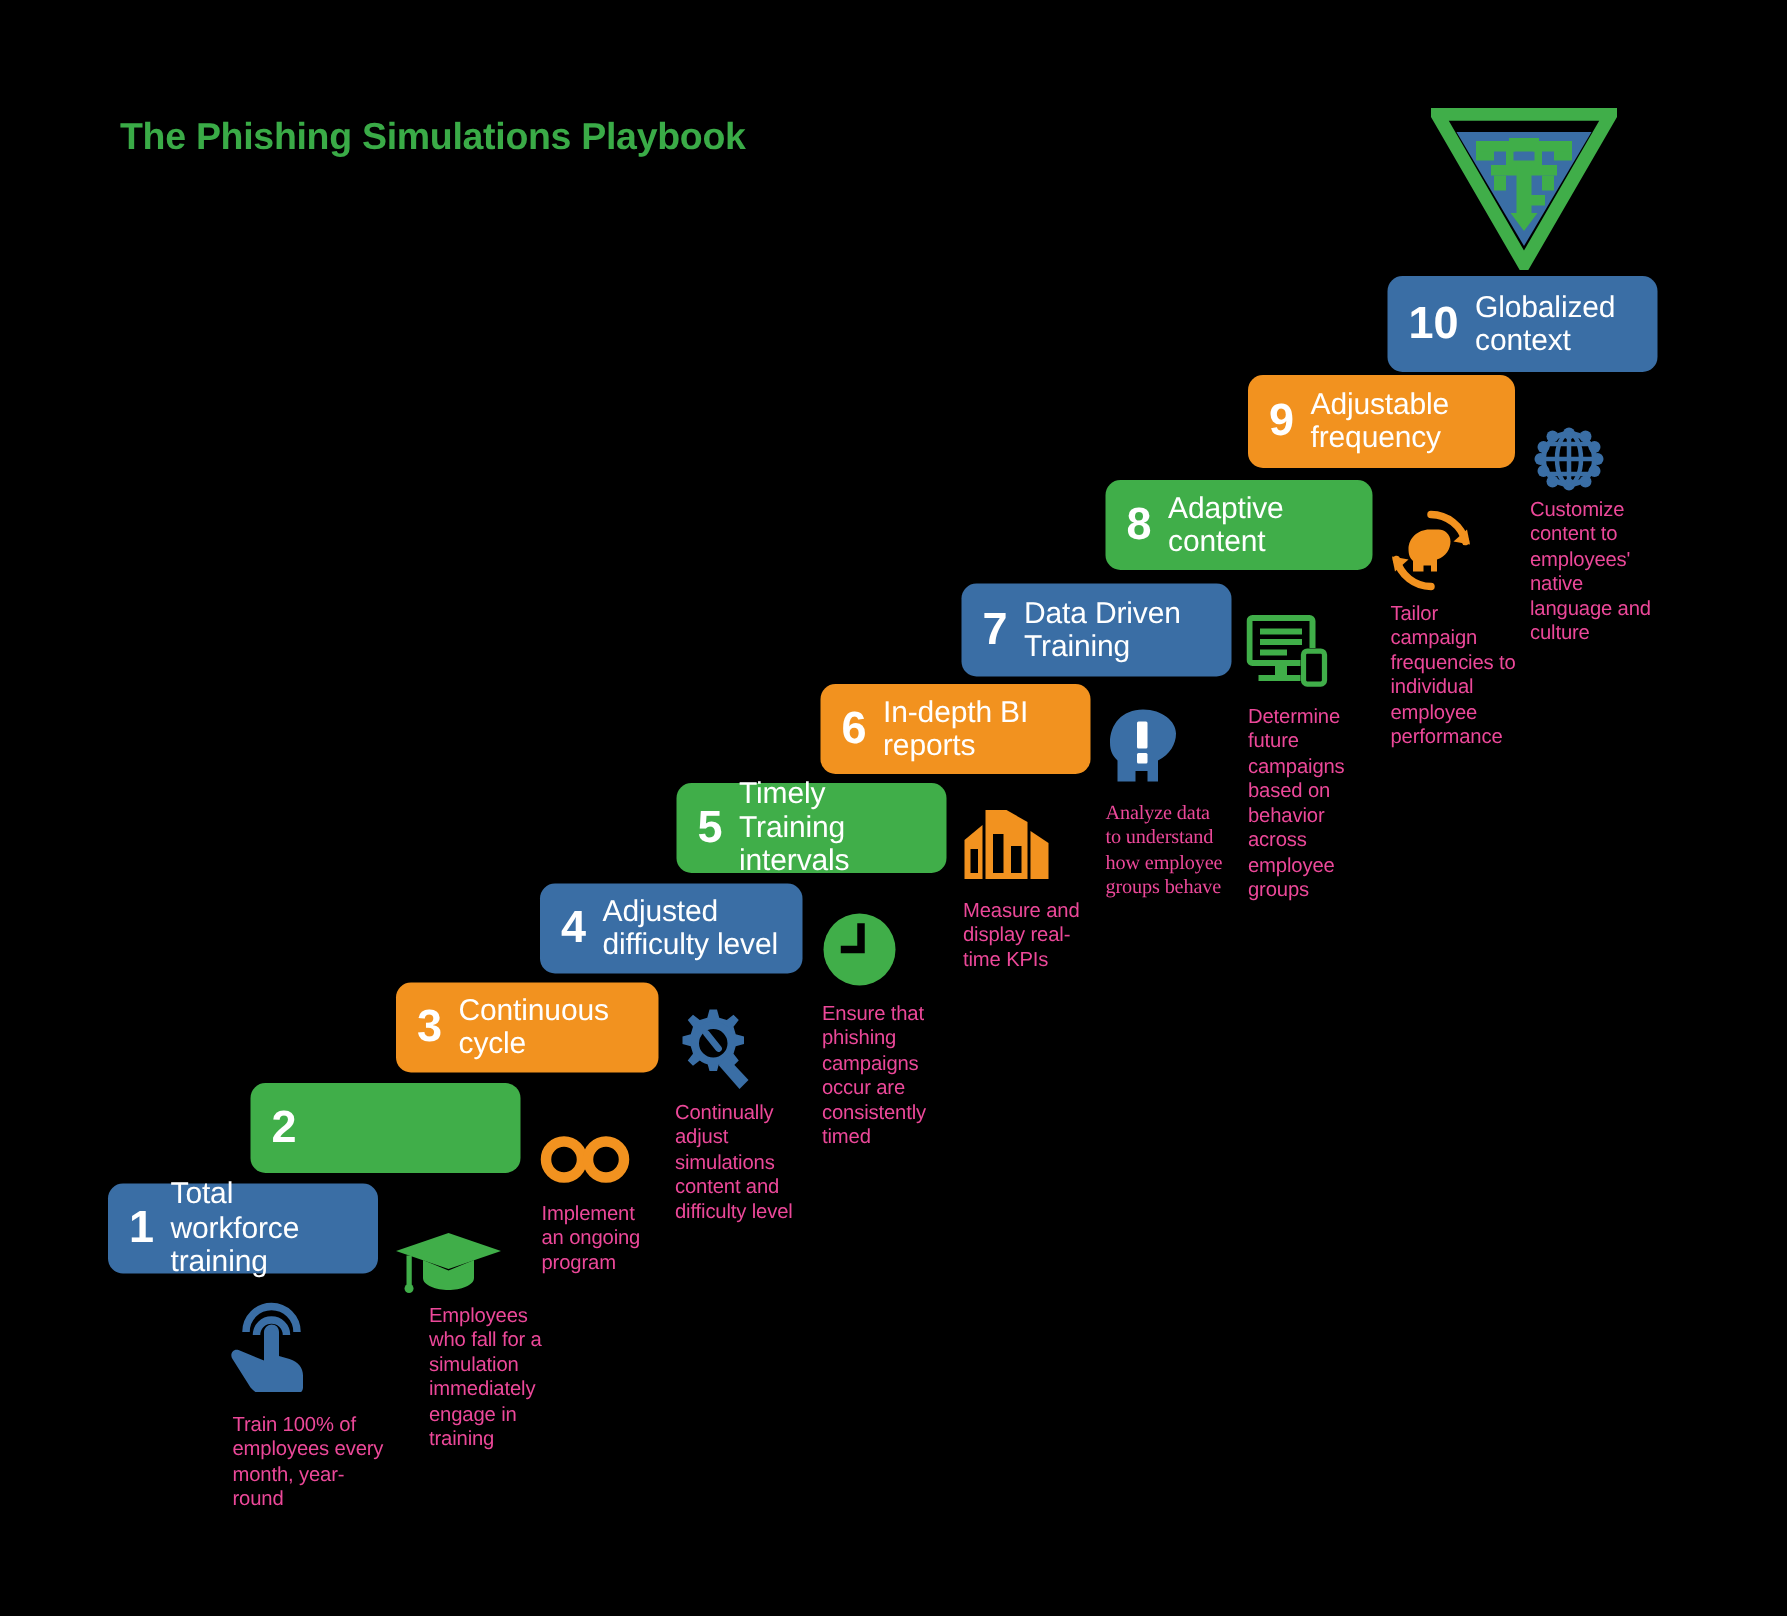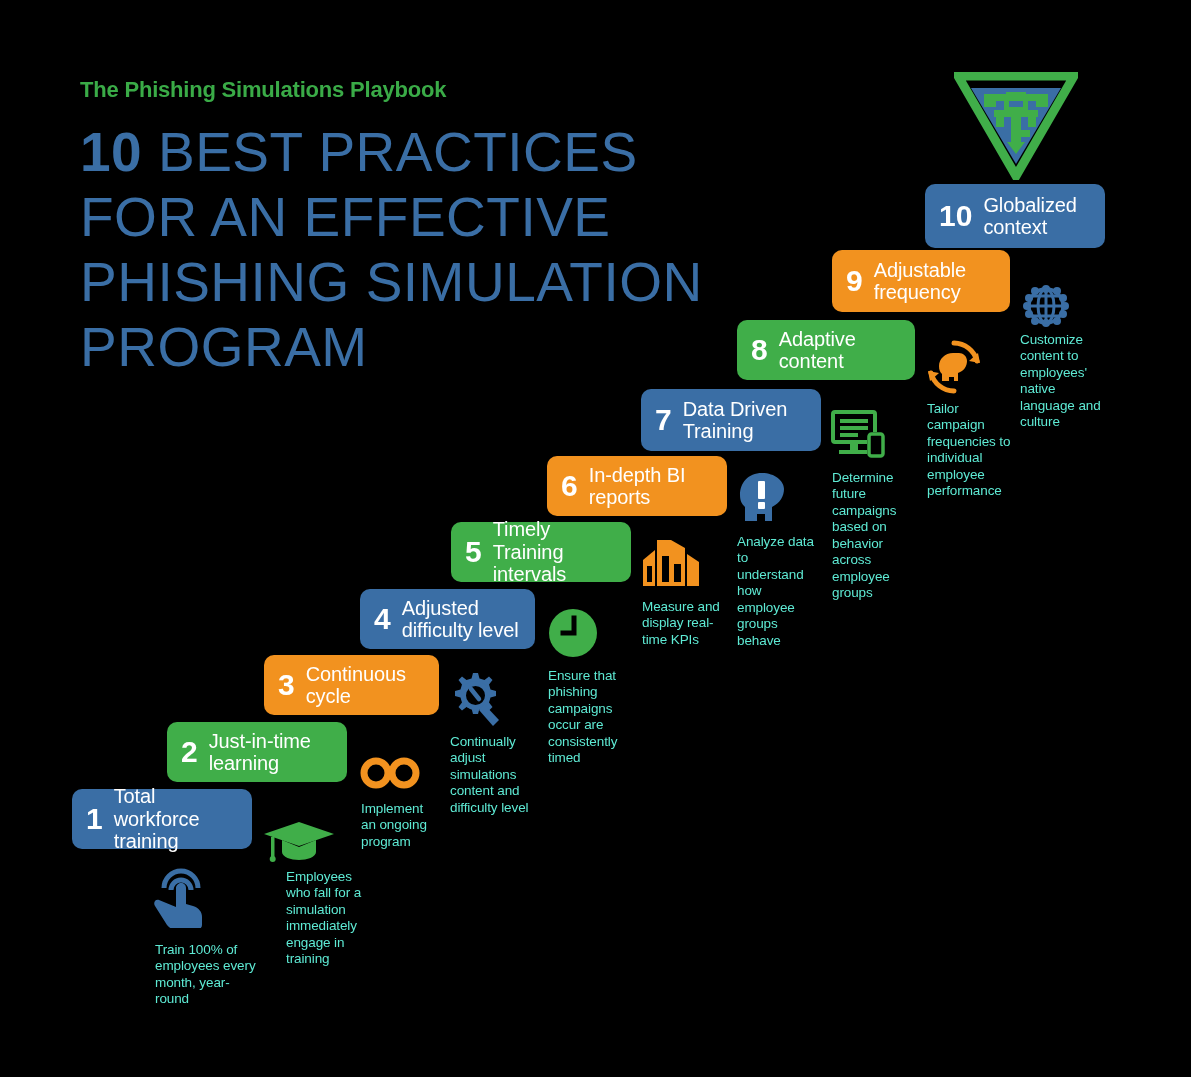--- a/index.html
+++ b/index.html
@@ -13,21 +13,21 @@
     position: relative;
     overflow: hidden;
     font-family: "Liberation Sans", sans-serif;
     -webkit-font-smoothing: antialiased;
   }
 
   
   #header { position: absolute; left: 80px; top: 78px; width: 640px; }
   #eyebrow {
     color: #3AAB47;
-    font-size: 22px;
+    font-size: 25px;
     font-weight: 700;
     letter-spacing: -0.2px;
     line-height: 1.1;
   }
   #headline {
     margin-top: 18px;
     color: #3A6EA5;
     font-size: 55px;
     font-weight: 400;
     line-height: 1.18;
@@ -58,38 +58,37 @@
     font-weight: 400;
     line-height: 1.12;
     letter-spacing: -0.1px;
   }
   .blue   { background: #3A6EA5; }
   .green  { background: #40AE49; }
   .orange { background: #F2921F; }
 
   .cap {
     position: absolute;
-    color: #5eead4;
+    color: #ec4899;
     font-size: 13.5px;
     line-height: 1.22;
     font-weight: 500;
     letter-spacing: -0.1px;
   }
   .ico { position: absolute; }
   .ico svg { display: block; }
 
   
   #shield { position: absolute; left: 954px; top: 72px; }
 </style>
 </head>
 <body>
 
 <div id="header">
   <div id="eyebrow">The Phishing Simulations Playbook</div>
-  <div id="headline"><span class="num">10</span><span> BEST PRACTICES FOR AN EFFECTIVE PHISHING SIMULATION PROGRAM</span></div>
 </div>
 
 <div id="shield">
   <svg width="124" height="108" viewBox="0 0 124 108">
     <path d="M4 4 H120 L62 104 Z" fill="none" stroke="#40AE49" stroke-width="9"></path>
     <path d="M17 16 H107 L62 92 Z" fill="#3A6EA5"></path>
     <g fill="#40AE49">
       <rect x="30" y="22" width="12" height="13"></rect>
       <rect x="30" y="22" width="26" height="7"></rect>
       <rect x="82" y="22" width="12" height="13"></rect>
@@ -181,21 +180,21 @@
     <span class="n">7</span>
     <span class="t">Data Driven Training</span>
   </div>
   <div class="ico" style="left:736px; top:471px;">
     <svg width="56" height="58" viewBox="0 0 56 58" fill="#3A6EA5">
       <path d="M26 2 C12 2 4 12 4 24 c0 6 2 9 5 12 l0 14 l12 0 l0 -7 l8 0 l0 7 l7 0 l0 -14 c8 -4 12 -11 12 -18 C48 10 39 2 26 2 z"></path>
       <rect x="22" y="10" width="7" height="18" fill="#ffffff" rx="1"></rect>
       <rect x="22" y="31" width="7" height="7" fill="#ffffff" rx="1"></rect>
     </svg>
   </div>
-  <div class="cap" style="left:737px; top:534px; width:78px;">Analyze data to understand how employee groups behave</div>
+  <div class="cap" style="left:737px; top:534px; width:78px;font-family:Liberation Serif, serif;">Analyze data to understand how employee groups behave</div>
 </div>
 
 <div class="step">
   <div class="pill orange" style="left:547px; top:456px; width:180px; height:60px;">
     <span class="n">6</span>
     <span class="t">In-depth BI reports</span>
   </div>
   <div class="ico" style="left:641px; top:536px;">
     <svg width="60" height="60" viewBox="0 0 60 60" fill="#F2921F">
       <path d="M2 24 L14 14 L14 50 L2 50 Z"></path>
@@ -252,21 +251,20 @@
       <circle cx="16" cy="18" r="12"></circle>
       <circle cx="44" cy="18" r="12"></circle>
     </svg>
   </div>
   <div class="cap" style="left:361px; top:801px; width:80px;">Implement an ongoing program</div>
 </div>
 
 <div class="step">
   <div class="pill green" style="left:167px; top:722px; width:180px; height:60px;">
     <span class="n">2</span>
-    <span class="t">Just-in-time learning</span>
   </div>
   <div class="ico" style="left:262px; top:820px;">
     <svg width="74" height="44" viewBox="0 0 74 44" fill="#40AE49">
       <path d="M37 2 L72 14 L37 26 L2 14 Z"></path>
       <path d="M20 20 L20 32 c0 5 9 8 17 8 c8 0 17 -3 17 -8 L54 20 L37 27 Z"></path>
       <rect x="9" y="17" width="3.5" height="21"></rect>
       <circle cx="10.7" cy="39" r="3"></circle>
     </svg>
   </div>
   <div class="cap" style="left:262px; top:869px; width:82px;margin-left:24px;">Employees who fall for a simulation immediately engage in training</div>

